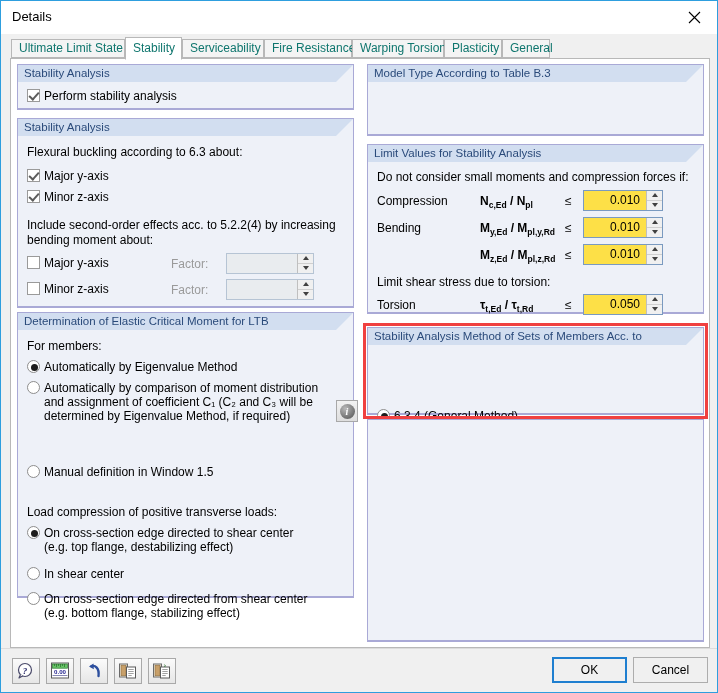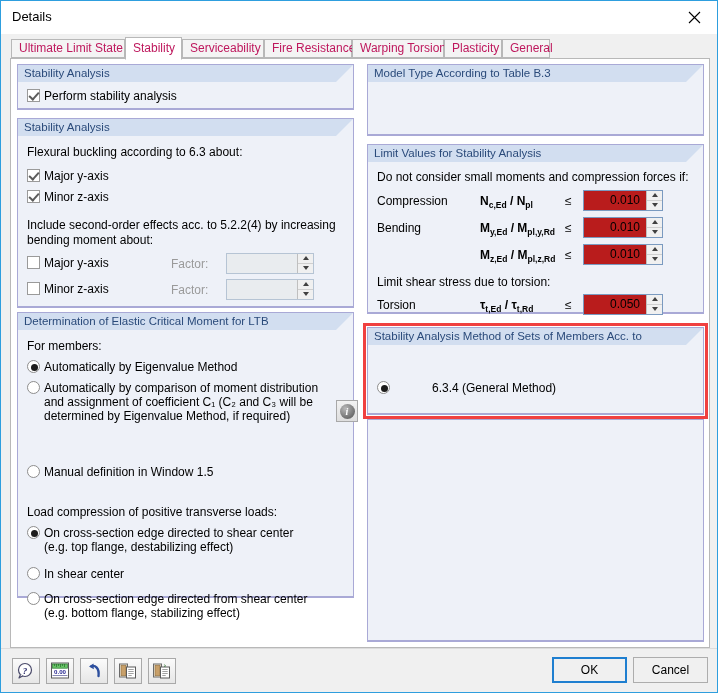--- a/index.html
+++ b/index.html
@@ -54,21 +54,21 @@
   }
   .tab {
     position: absolute;
     top: 2px;
     height: 19px;
     border: 1px solid #b8b8b8;
     background: #f4f4f4;
     font-size: 12px;
     line-height: 17px;
     padding: 0 7px;
-    color: #be185d;
+    color: #0f766e;
     white-space: nowrap;
   }
   .tab.active {
     top: 0px;
     height: 23px;
     line-height: 20px;
     background: #ffffff;
     border-bottom: 1px solid #ffffff;
     z-index: 5;
     font-weight: normal;
@@ -165,21 +165,21 @@
 
   .static { position: absolute; font-size: 12px; white-space: nowrap; }
   .static.wrap { white-space: normal; line-height: 15px; }
   .muted { color: #9a9a9a; }
 
   
   .spin {
     position: absolute;
     height: 21px;
     border: 1px solid #7a9ac0;
-    background: #b91c1c;
+    background: #fde047;
     display: flex;
     align-items: stretch;
   }
   .spin .val {
     flex: 1 1 auto;
     text-align: right;
     padding-right: 6px;
     font-size: 12px;
     line-height: 19px;
     color: #000;
@@ -487,21 +487,21 @@
                   <span class="ar"></span>
                 </div>
             </div>
           </div>
         </div>
       </div>
 
       <div class="group" style="left:6px; top:268px; width:337px; height:88px;">
         <div class="group-title">Stability Analysis Method of Sets of Members Acc. to</div>
         <div class="group-body" style="height:69px;">
-          <div class="rd-row" style="left:9px; top:36px; width:300px;gap:38px;">
+          <div class="rd-row" style="left:9px; top:64px; width:300px;">
             <span class="rd checked"></span>
             <span class="lbl">6.3.4  (General Method)</span>
           </div>
         </div>
       </div>
 
       <div id="highlight" style="left:2px; top:264px; width:345px; height:96px;"></div>
 
       <div class="group" style="left:6px; top:360px; width:337px; height:223px; background:#eef1f8;"></div>
     </div>

